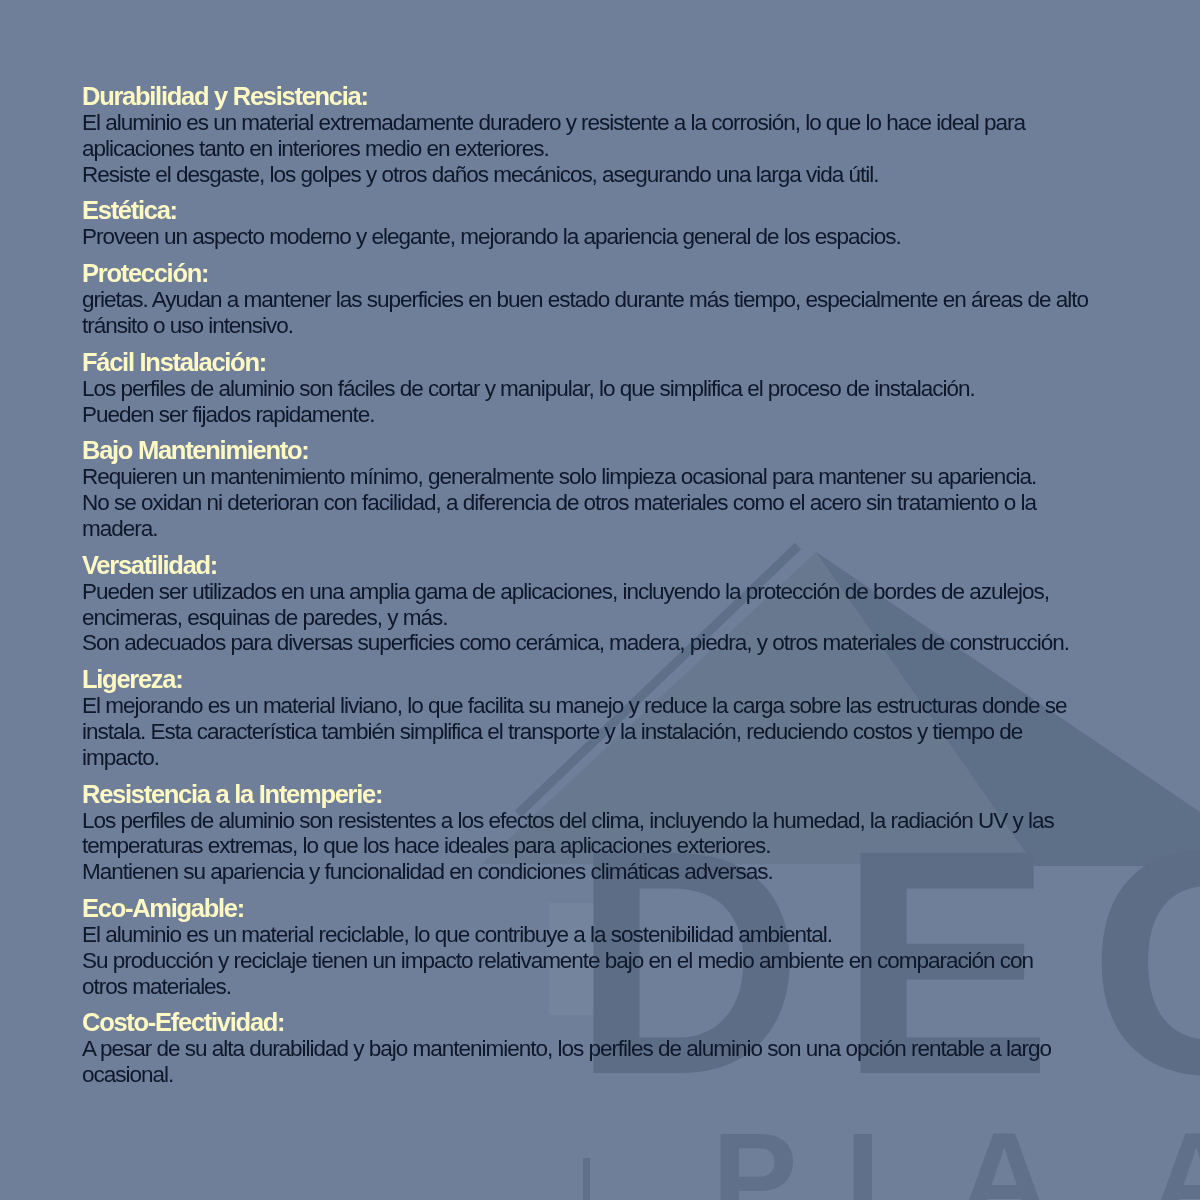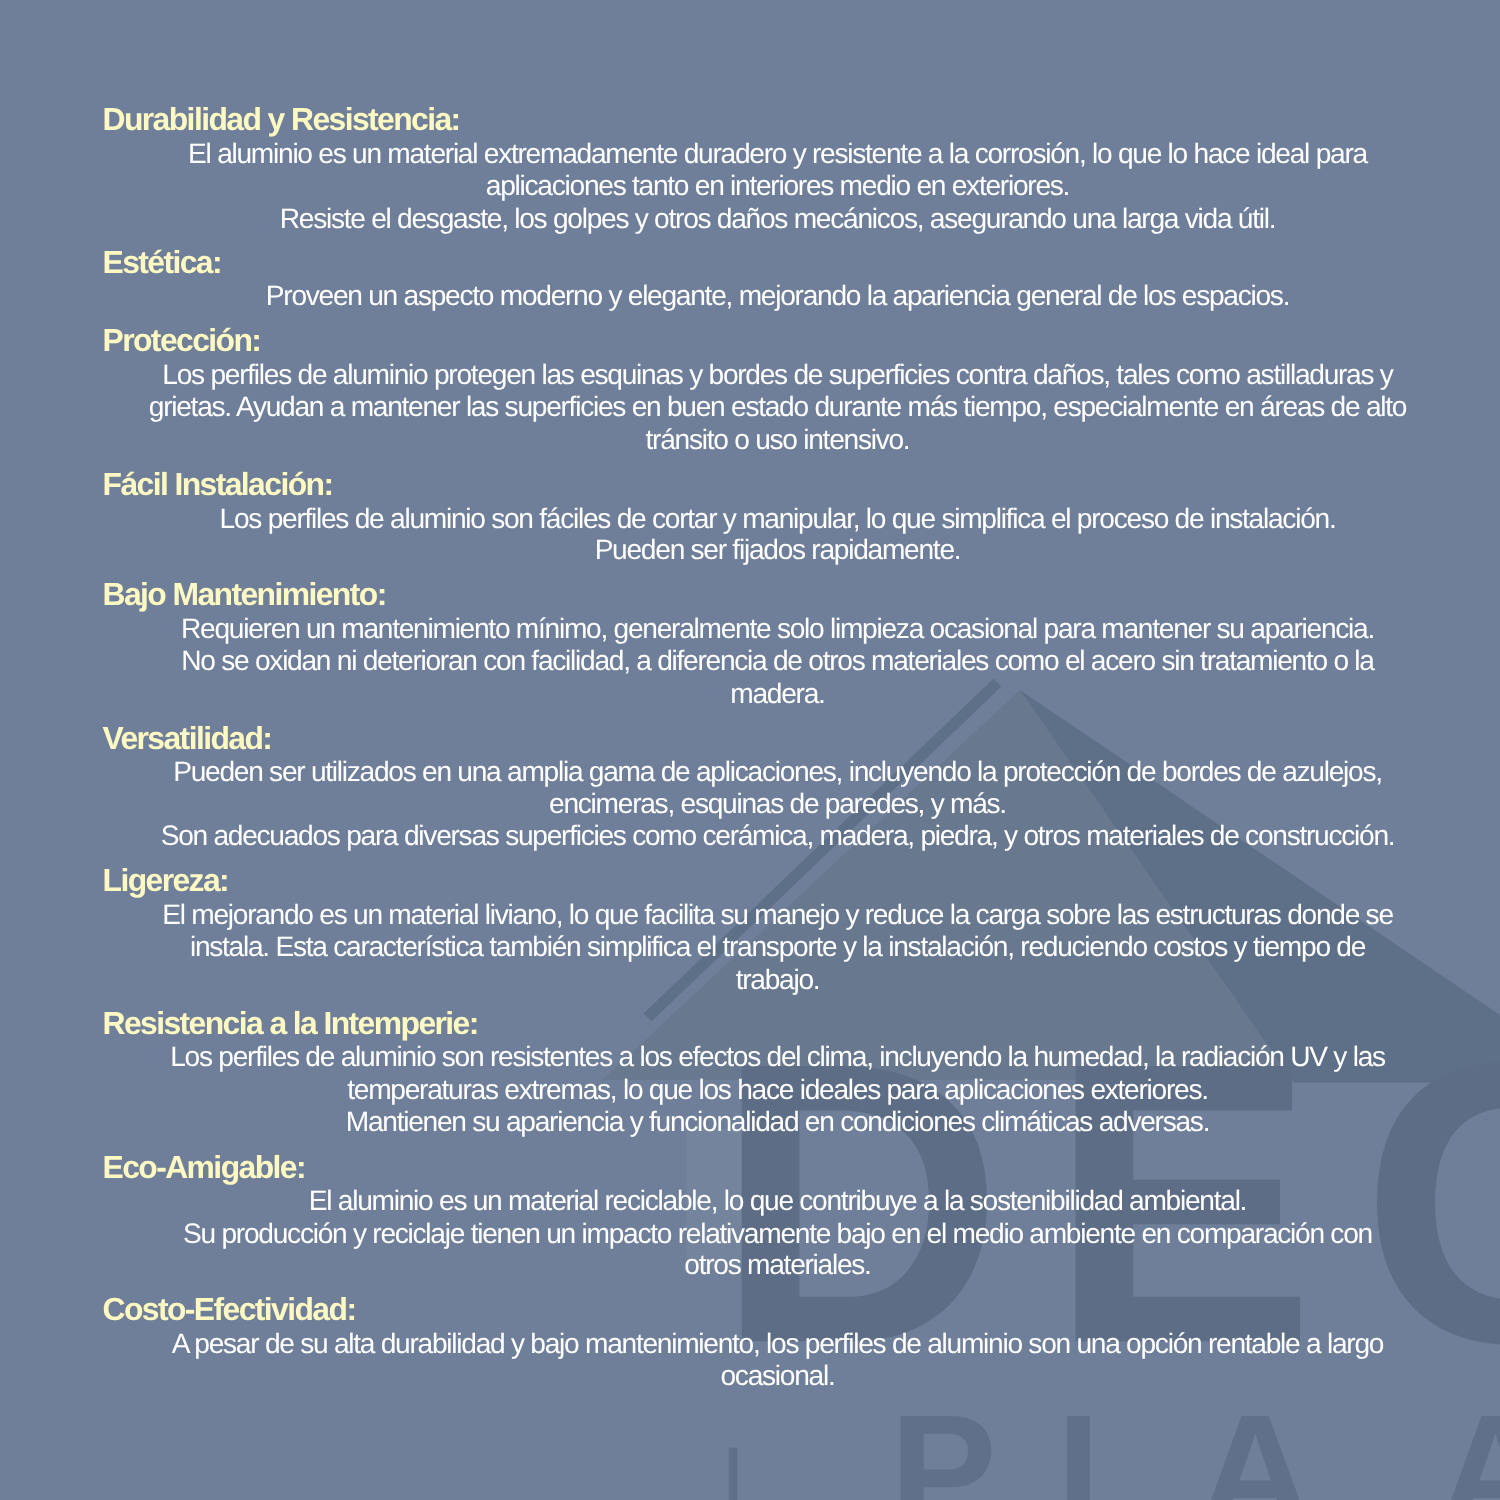--- a/index.html
+++ b/index.html
@@ -27,24 +27,23 @@
   .wm-patch{position:absolute;left:549px;top:903px;width:80px;height:112px;background:rgba(255,255,255,0.045);z-index:0}
 
   
   main{position:absolute;left:82px;top:82px;width:1080px;z-index:2}
   section{margin:0 0 9px 0}
   h2{
     margin:0;font-weight:bold;color:#fef9c3;
     font-size:25.5px;line-height:28px;letter-spacing:-0.05em;
   }
   .ln{
-    margin:0;color:#ffffff;
+    margin:0;color:#0f172a;
     font-size:22.5px;line-height:25.8px;letter-spacing:-0.045em;
     white-space:nowrap;
-    text-align:center;
   }
 </style>
 </head>
 <body>
 
 <div class="canvas">
 
   <svg class="wm-svg" width="1200" height="1200" viewBox="0 0 1200 1200">
     <polygon points="816,552 482,864 1105,864" fill="#68788f"></polygon>
     <polygon points="816,552 1200,812 1200,866 1035,866" fill="#5e6f88"></polygon>
@@ -69,21 +68,20 @@
       <p class="ln">Resiste el desgaste, los golpes y otros daños mecánicos, asegurando una larga vida útil.</p>
     </section>
 
     <section>
       <h2>Estética:</h2>
       <p class="ln">Proveen un aspecto moderno y elegante, mejorando la apariencia general de los espacios.</p>
     </section>
 
     <section>
       <h2>Protección:</h2>
-      <p class="ln">Los perfiles de aluminio protegen las esquinas y bordes de superficies contra daños, tales como astilladuras y</p>
       <p class="ln">grietas. Ayudan a mantener las superficies en buen estado durante más tiempo, especialmente en áreas de alto</p>
       <p class="ln">tránsito o uso intensivo.</p>
     </section>
 
     <section>
       <h2>Fácil Instalación:</h2>
       <p class="ln">Los perfiles de aluminio son fáciles de cortar y manipular, lo que simplifica el proceso de instalación.</p>
       <p class="ln">Pueden ser fijados rapidamente.</p>
     </section>
 
@@ -98,21 +96,21 @@
       <h2>Versatilidad:</h2>
       <p class="ln">Pueden ser utilizados en una amplia gama de aplicaciones, incluyendo la protección de bordes de azulejos,</p>
       <p class="ln">encimeras, esquinas de paredes, y más.</p>
       <p class="ln">Son adecuados para diversas superficies como cerámica, madera, piedra, y otros materiales de construcción.</p>
     </section>
 
     <section>
       <h2>Ligereza:</h2>
       <p class="ln">El mejorando es un material liviano, lo que facilita su manejo y reduce la carga sobre las estructuras donde se</p>
       <p class="ln">instala. Esta característica también simplifica el transporte y la instalación, reduciendo costos y tiempo de</p>
-      <p class="ln">trabajo.</p>
+      <p class="ln">impacto.</p>
     </section>
 
     <section>
       <h2>Resistencia a la Intemperie:</h2>
       <p class="ln">Los perfiles de aluminio son resistentes a los efectos del clima, incluyendo la humedad, la radiación UV y las</p>
       <p class="ln">temperaturas extremas, lo que los hace ideales para aplicaciones exteriores.</p>
       <p class="ln">Mantienen su apariencia y funcionalidad en condiciones climáticas adversas.</p>
     </section>
 
     <section>

